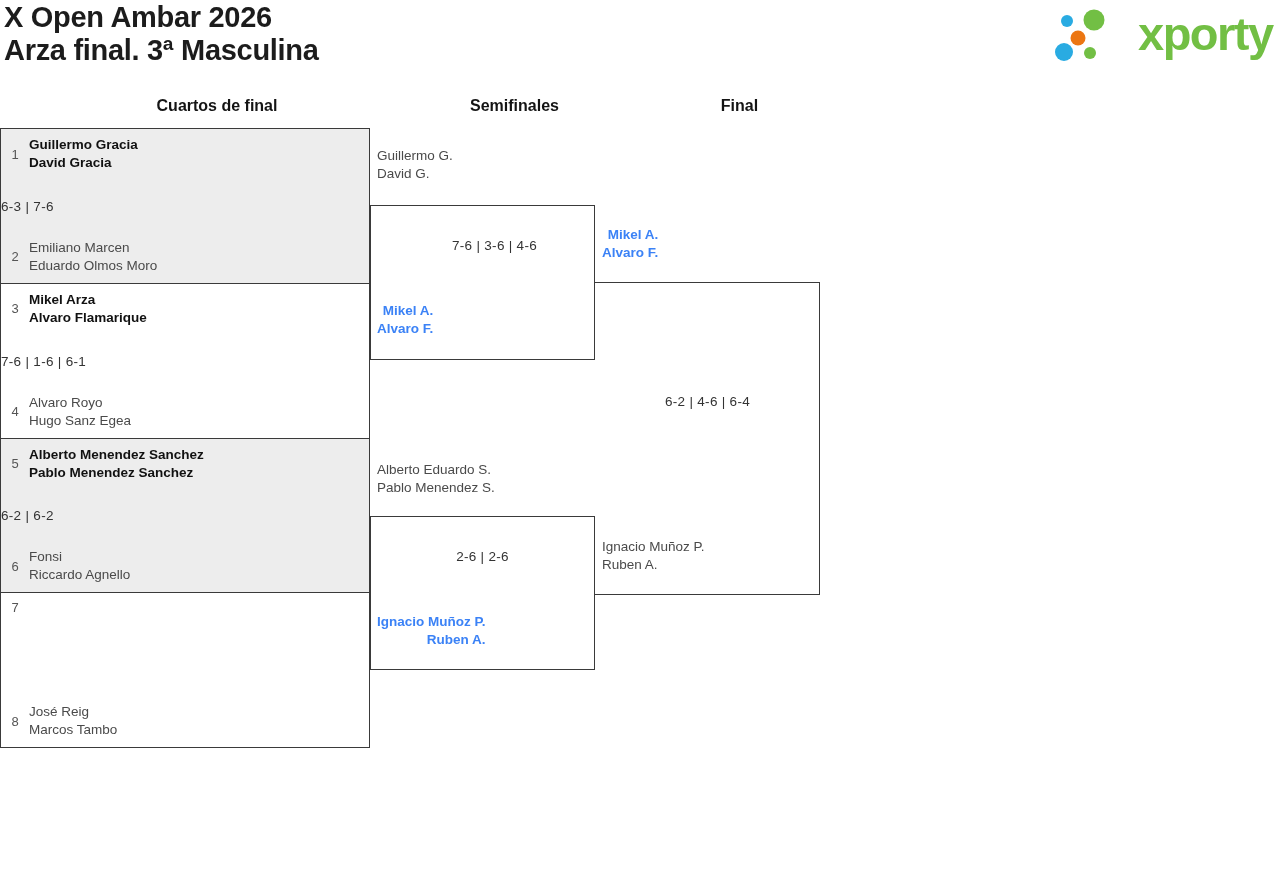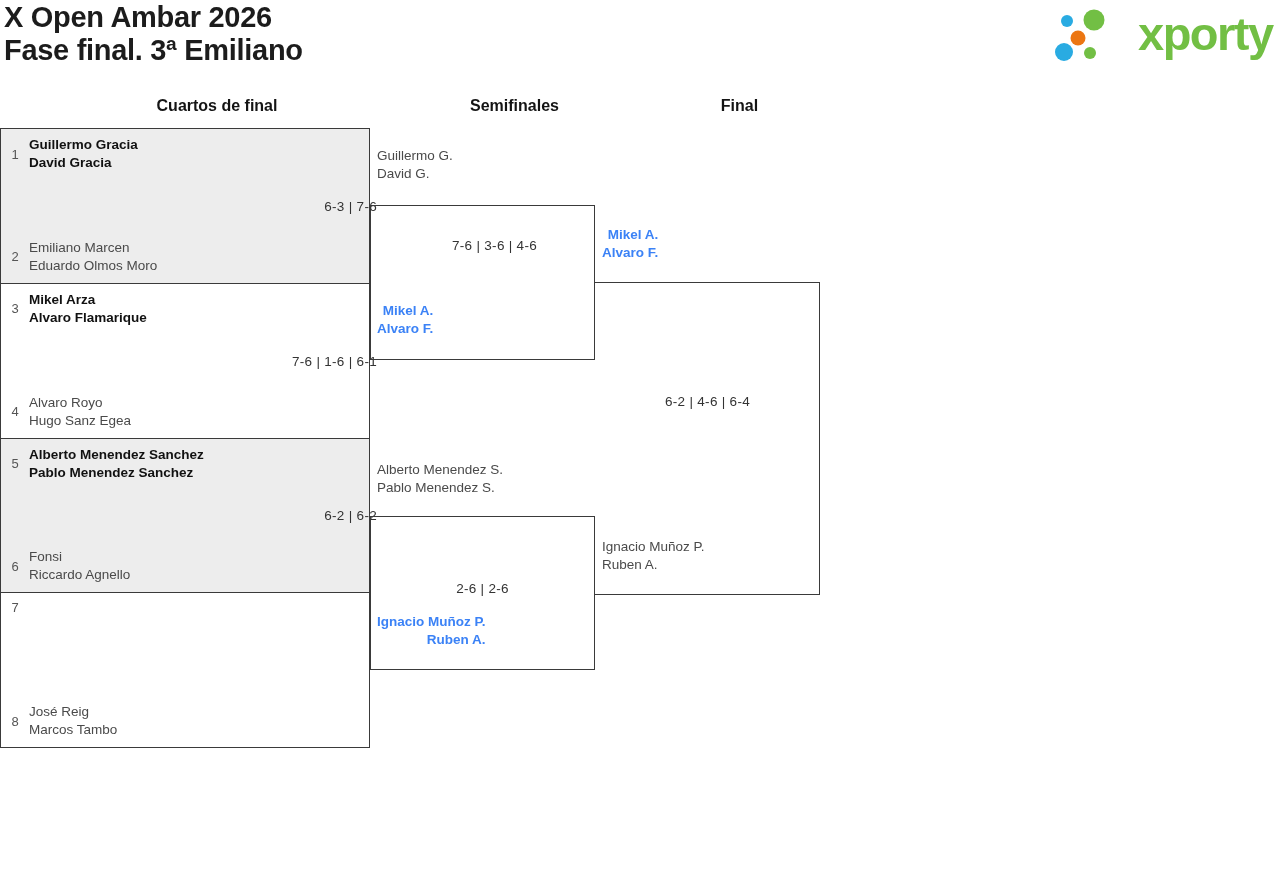--- a/index.html
+++ b/index.html
@@ -30,51 +30,51 @@
   .qf-match + .qf-match { border-top:1px solid #3a3a3a; }
 
   .team-row { position:absolute; left:0; display:flex; width:100%; }
   .team-row.top { top:7px; }
   .team-row.bottom { bottom:8px; }
   .seed { width:28px; text-align:center; align-self:center; font-size:13px; color:#555; }
   .names { font-size:13.5px; line-height:18px; color:#4a4a4a; }
   .names.winner { font-weight:700; color:#111; }
 
   .qf-score { position:absolute; left:0; top:50%; transform:translateY(-50%); width:100%;
-              text-align:right; font-size:13.5px; color:#333; letter-spacing:0.3px;margin-left:8px; }
+              text-align:left; font-size:13.5px; color:#333; letter-spacing:0.3px; }
 
   
   .box { position:absolute; border:1px solid #3a3a3a; }
   .sf1-box { left:370px; top:205px; width:225px; height:155px; }
   .sf2-box { left:370px; top:516px; width:225px; height:154px; }
   .final-box { left:595px; top:282px; width:225px; height:313px; border-left:none; }
 
   .adv-label { position:absolute; font-size:13.5px; line-height:18px; color:#4a4a4a; }
   .adv-label.winner { font-weight:700; color:#3b82f6;text-align:right; }
   .sf1-top  { left:377px; top:147px; }
   .sf1-bot  { left:377px; top:302px; }
   .sf2-top  { left:377px; top:461px; }
   .sf2-bot  { left:377px; top:613px; }
   .final-top { left:602px; top:226px; }
   .final-bot { left:602px; top:538px; }
 
   .box-score { position:absolute; width:225px; text-align:center; font-size:13.5px;
                color:#333; letter-spacing:0.3px; }
   .sf1-score { left:370px; top:238px;margin-left:12px; }
-  .sf2-score { left:370px; top:549px;margin-top:32px; }
+  .sf2-score { left:370px; top:549px; }
   .final-score { left:595px; top:394px; }
 </style>
 </head>
 <body>
 
 <div class="canvas">
 
   <div class="title">
     <div>X Open Ambar 2026</div>
-    <div>Fase final. 3ª Emiliano</div>
+    <div>Arza final. 3ª Masculina</div>
   </div>
 
   <div class="logo">
     <svg width="64" height="64" viewBox="0 0 64 64">
       <circle cx="22" cy="17" r="6" fill="#29abe2"></circle>
       <circle cx="49" cy="16" r="10.5" fill="#72bf44"></circle>
       <circle cx="33" cy="34" r="7.5" fill="#ec7612"></circle>
       <circle cx="19" cy="48" r="9" fill="#29abe2"></circle>
       <circle cx="45" cy="49" r="6" fill="#72bf44"></circle>
     </svg>
@@ -164,21 +164,21 @@
     <div>Guillermo G.</div>
     <div>David G.</div>
   </div>
   <div class="box-score sf1-score">7-6 | 3-6 | 4-6</div>
   <div class="adv-label winner sf1-bot">
     <div>Mikel A.</div>
     <div>Alvaro F.</div>
   </div>
 
   <div class="adv-label sf2-top">
-    <div>Alberto Menendez S.</div>
+    <div>Alberto Eduardo S.</div>
     <div>Pablo Menendez S.</div>
   </div>
   <div class="box-score sf2-score">2-6 | 2-6</div>
   <div class="adv-label winner sf2-bot">
     <div>Ignacio Muñoz P.</div>
     <div>Ruben A.</div>
   </div>
 
   <div class="adv-label winner final-top">
     <div>Mikel A.</div>

